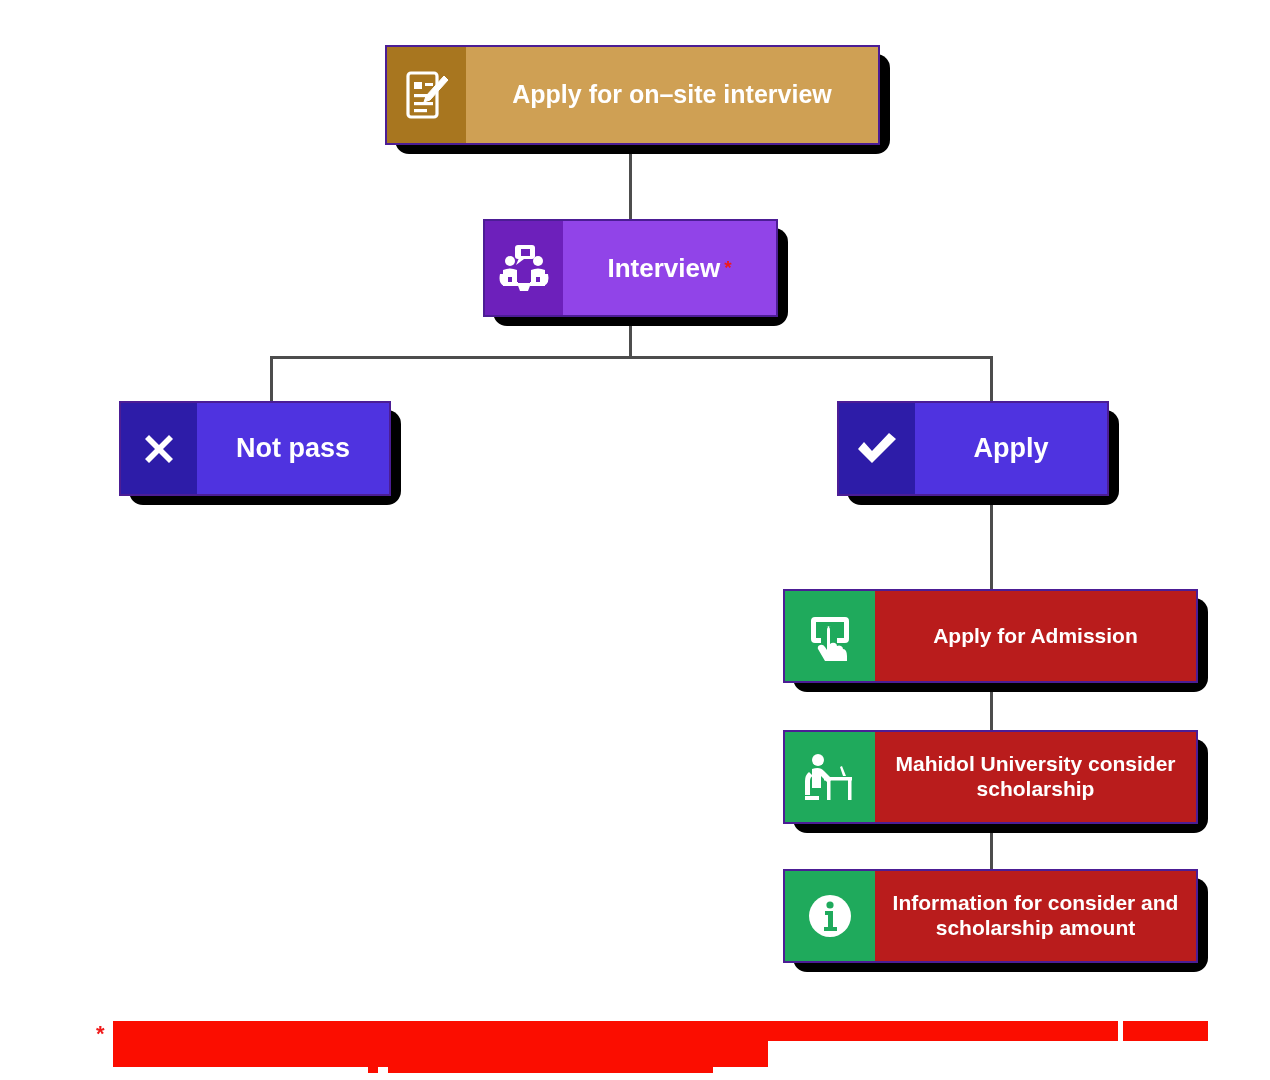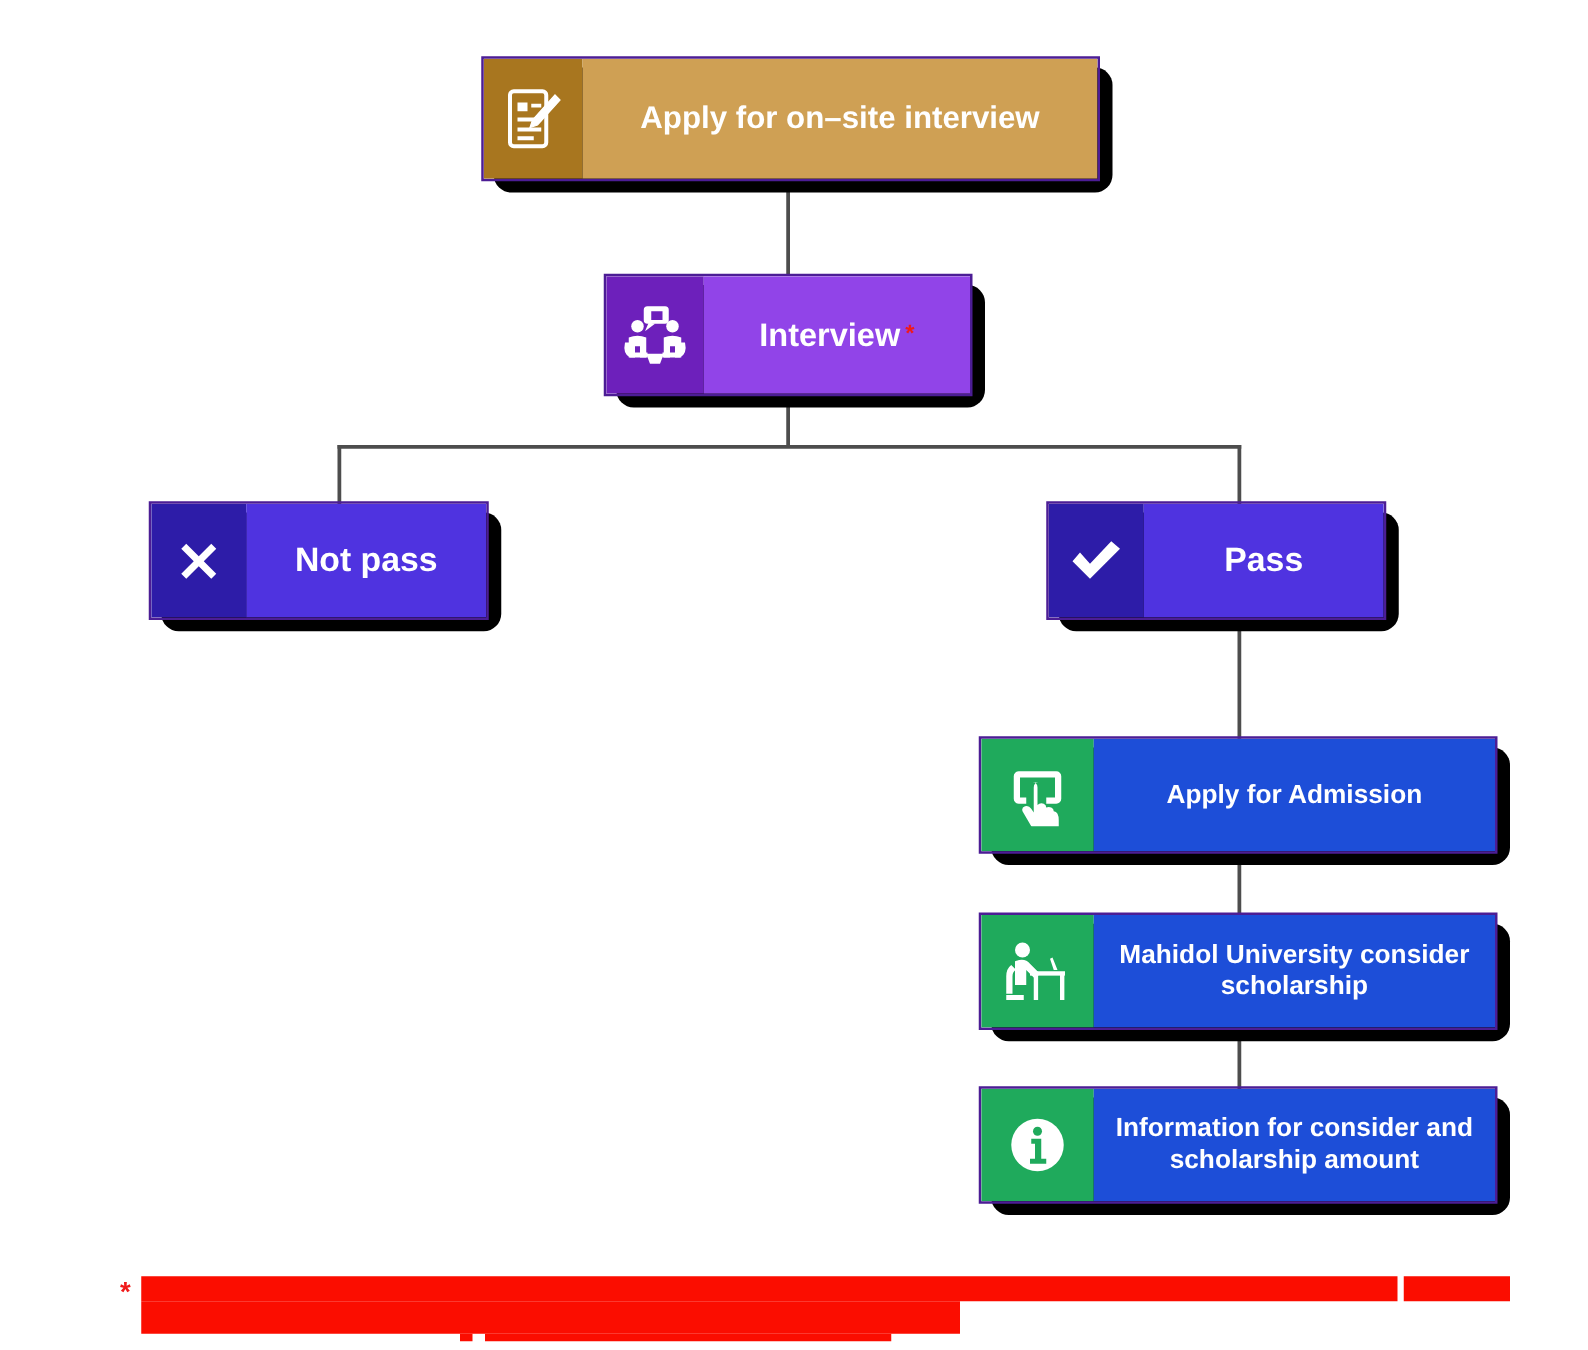--- a/index.html
+++ b/index.html
@@ -93,21 +93,21 @@
 
   
   #node-not-pass { left: 119px; top: 401px; width: 272px; height: 95px; }
   #node-pass     { left: 837px; top: 401px; width: 272px; height: 95px; }
   .node-blue .node-icon  { width: 76px; background: #2d1ca8; }
   .node-blue .node-label { background: #4f33e0; font-size: 27px; font-weight: bold; }
 
   
   .node-green { left: 783px; width: 415px; }
   .node-green .node-icon  { width: 90px; background: #1faa5c; }
-  .node-green .node-label { background: #1d4ed8; font-size: 21px; font-weight: bold; }
+  .node-green .node-label { background: #b91c1c; font-size: 21px; font-weight: bold; }
   #node-apply-admission { top: 589px; height: 94px; }
   #node-mu-consider     { top: 730px; height: 94px; }
   #node-info-admission  { top: 869px; height: 94px; }
 
   
   #footnote {
     position: absolute;
     left: 96px;
     top: 1021px;
     width: 1110px;
@@ -217,21 +217,21 @@
 
   <div class="node node-blue" id="node-pass">
     <div class="node-shadow"></div>
     <div class="node-body">
       <div class="node-icon">
         <svg width="44" height="40" viewBox="0 0 44 40" aria-hidden="true">
           <path d="M3 20 L9 13 L17 22 L34 4 L41 10 L17 34 Z" fill="#ffffff"></path>
         </svg>
       </div>
       <div class="node-label">
-        <span>Pass</span>
+        <span>Apply</span>
       </div>
     </div>
   </div>
 
   <div class="node node-green" id="node-apply-admission">
     <div class="node-shadow"></div>
     <div class="node-body">
       <div class="node-icon">
         <svg width="50" height="50" viewBox="0 0 50 50" aria-hidden="true">
           <path d="M10 6 h30 a4 4 0 0 1 4 4 v18 a4 4 0 0 1 -4 4 h-8 v-5 h7 v-16 h-28 v16 h5 v5 h-6 a4 4 0 0 1 -4 -4 v-18 a4 4 0 0 1 4 -4 Z" fill="#ffffff"></path>

